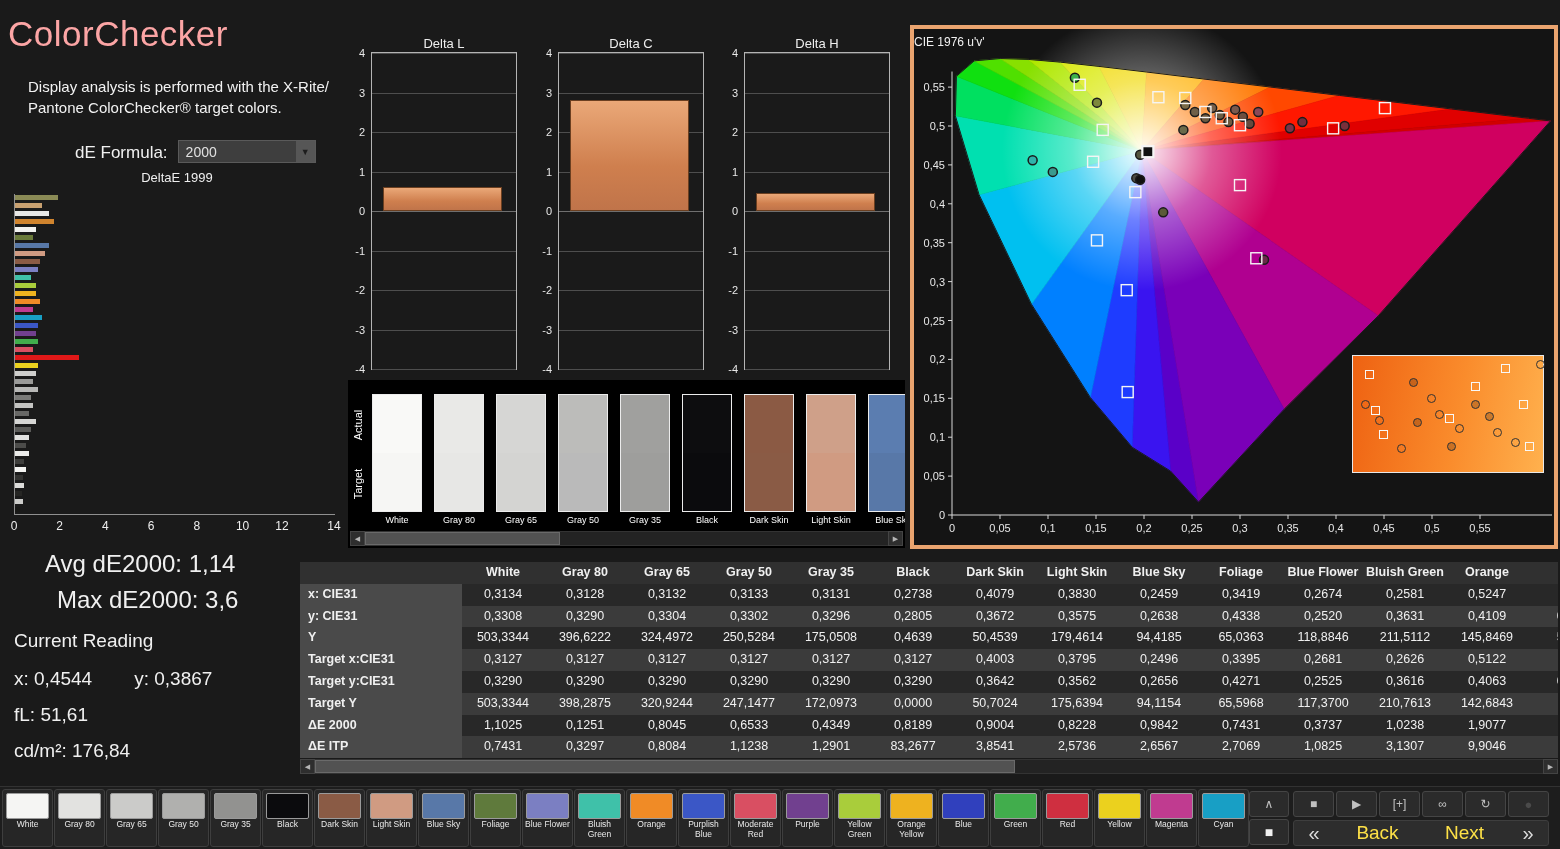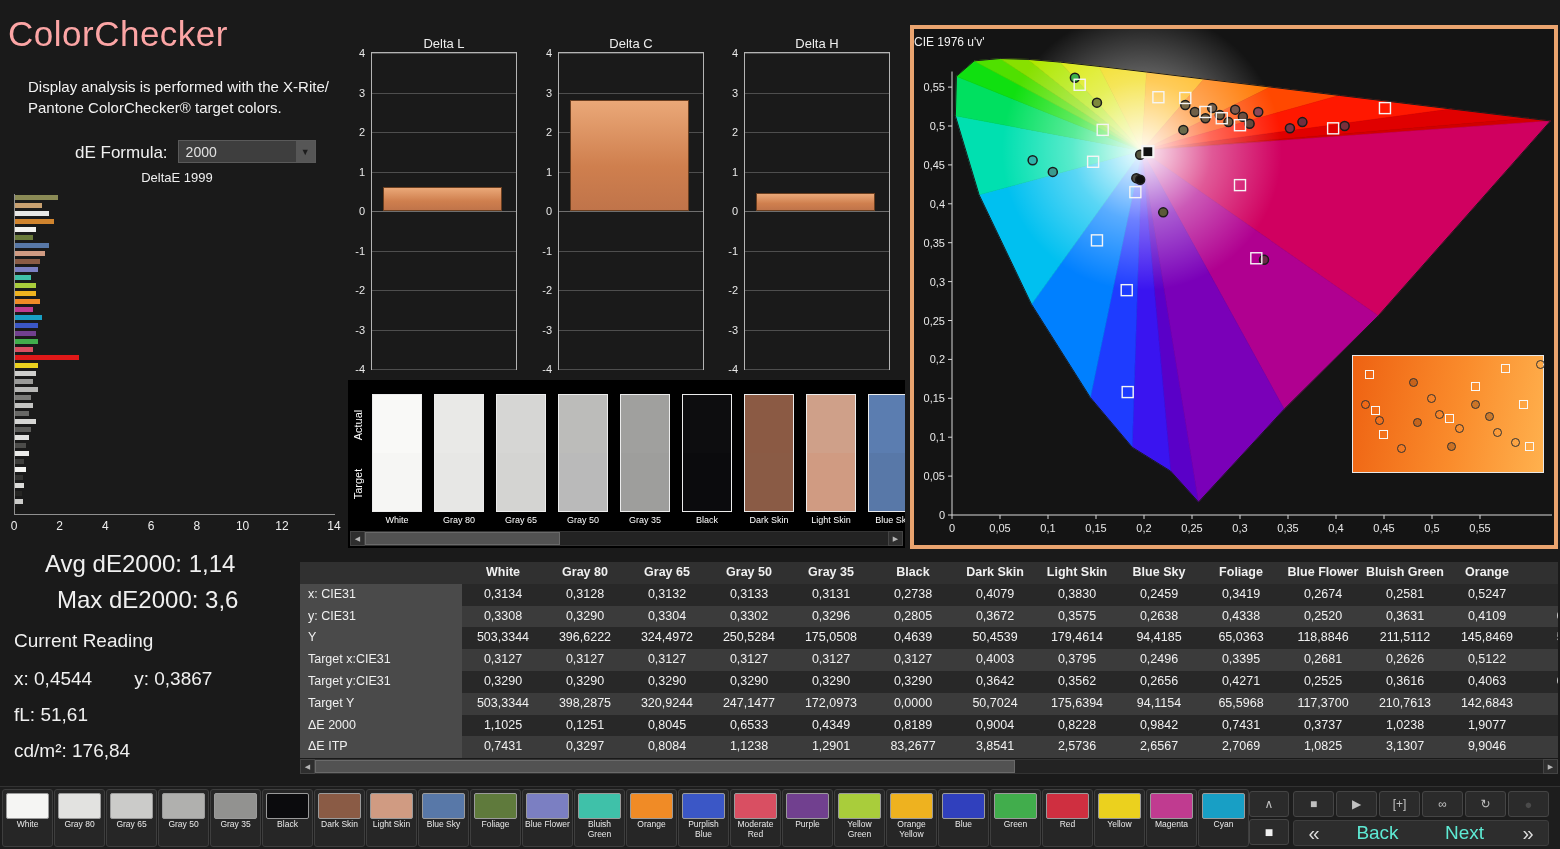--- a/index.html
+++ b/index.html
@@ -70,39 +70,39 @@
 #metric-fl{position:absolute;left:14px;top:704px;font-size:19px}
 #metric-cd{position:absolute;left:14px;top:740px;font-size:19px}
 
 
 #table{position:absolute;left:300px;top:562px;width:1258px;height:197px;overflow:hidden;font-size:12.5px}
 .trow{display:flex;height:21.8px;line-height:21.8px}
 .trow.thead{background:#303030;font-weight:bold}
 .trow.even{background:#282828}
 .trow.odd{background:#3b3b3b}
 .tcell{width:82px;flex:none;text-align:center;overflow:hidden;white-space:nowrap}
-.tcell.tlabel{width:162px;text-align:left;padding-left:8px;font-weight:normal;background:#4a4a4a}
+.tcell.tlabel{width:162px;text-align:left;padding-left:8px;font-weight:bold;background:#4a4a4a}
 .thead .tcell.tlabel{background:#303030}
 
 
 #bottom-bar{position:absolute;left:0;top:786px;width:1560px;height:63px;background:#1d1d1d;border-top:1px solid #323232}
 #patch-buttons{position:absolute;left:2px;top:2px;display:flex}
 .ptile{width:51px;height:58px;background:#262626;border:1px solid #3e3e3e;border-radius:3px;margin-right:1px;text-align:center;cursor:pointer}
 .pchip{width:43px;height:26px;margin:3px auto 1px;border:1px solid #9a9a9a;border-radius:2px}
 .plabel{font-size:8.5px;line-height:9.5px;color:#eaeaea}
 #controls{position:absolute;left:1249px;top:2px;width:309px;height:59px}
 .ctl-stack{position:absolute;left:0;top:2px;display:flex;flex-direction:column;gap:2px}
 .cbtn{width:40px;height:26px;background:#2b2b2b;border:1px solid #454545;border-radius:3px;color:#c0c0c0;font-size:12px;display:flex;align-items:center;justify-content:center;font-family:inherit;cursor:pointer}
 .cbtn .white-sq{color:#f0f0f0;font-size:14px}
 .cbtn .rec{color:#4a4a4a;font-size:13px}
 .ctl-icons{position:absolute;left:44px;top:2px;display:flex;gap:2px}
 .ctl-icons .cbtn{width:41px}
 .ctl-nav{position:absolute;left:44px;top:31px;width:256px;height:26px;background:#2d2d2d;border:1px solid #3e3e3e;border-radius:3px;display:flex;align-items:center}
 .nav-chev{background:none;border:none;color:#dcdcdc;font-size:20px;width:40px;cursor:pointer;font-family:inherit}
-.nav-label{background:none;border:none;color:#5eead4;font-size:19px;flex:1;cursor:pointer;font-family:inherit}
+.nav-label{background:none;border:none;color:#fde047;font-size:19px;flex:1;cursor:pointer;font-family:inherit}
 </style>
 </head>
 <body>
 
 <div id="title">ColorChecker</div>
 <div id="desc">
   <span>Display analysis is performed with the X-Rite/</span><br>
   <span>Pantone ColorChecker® target colors.</span>
 </div>
 <div id="formula-row">

